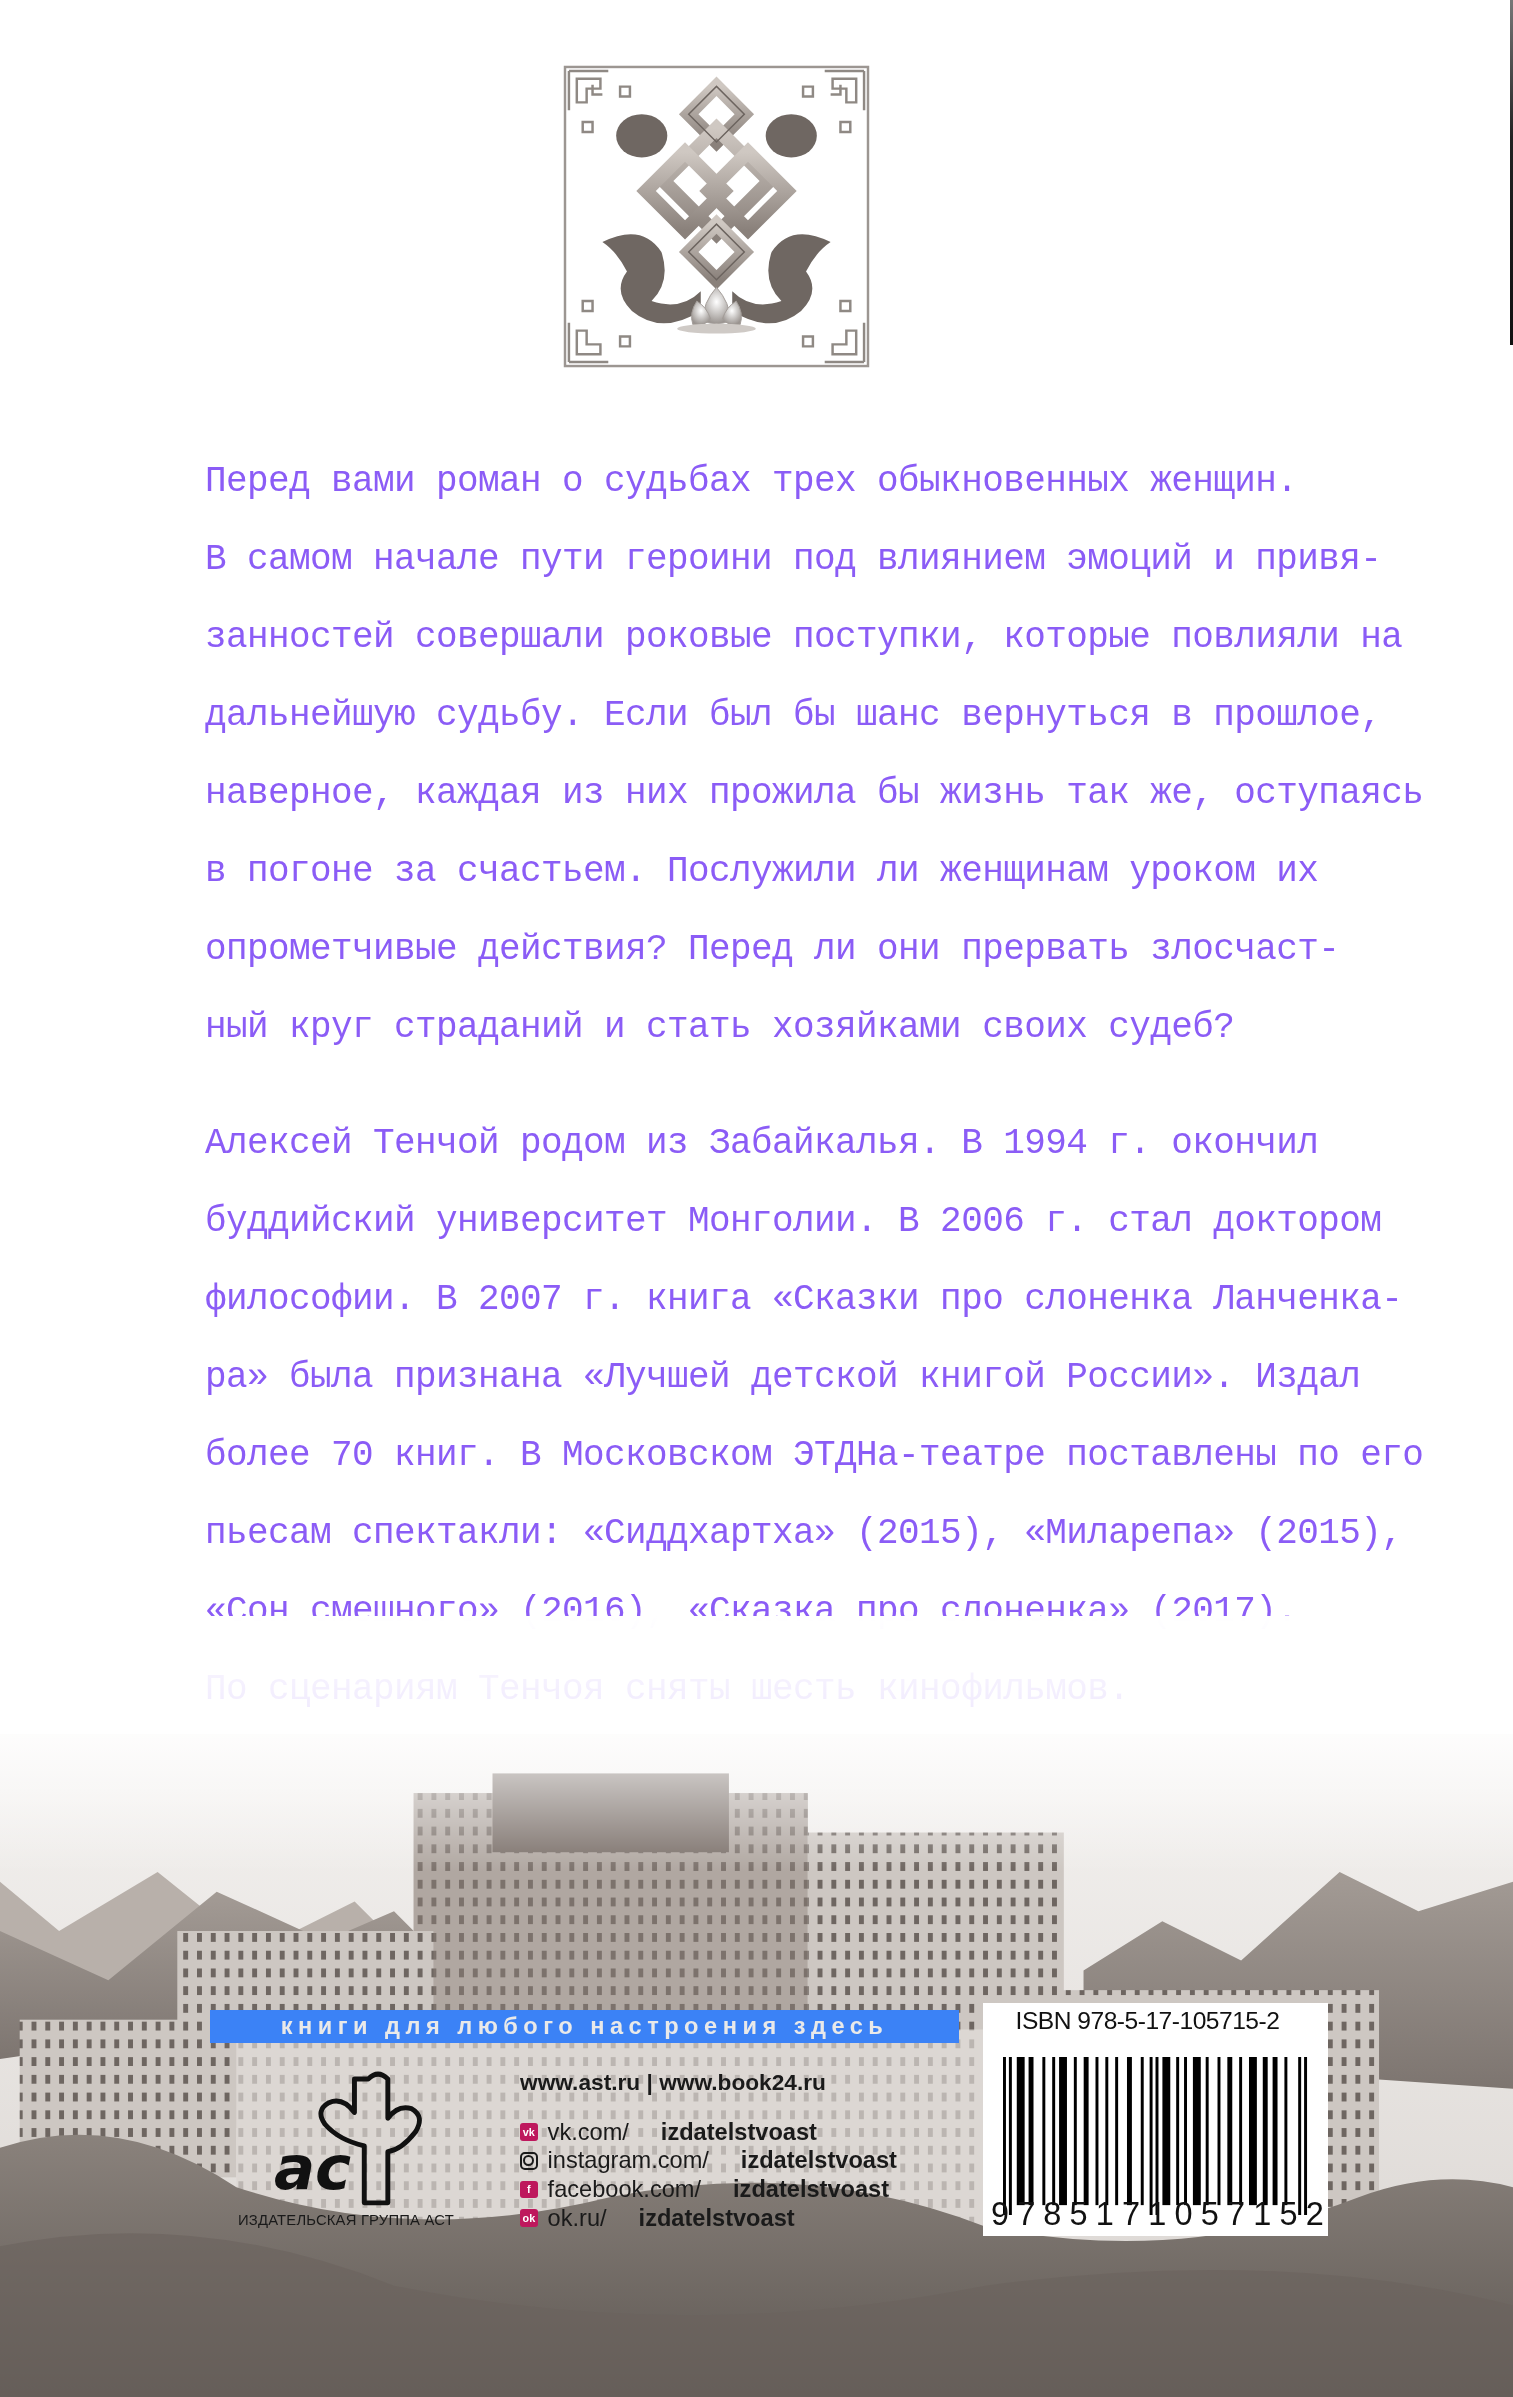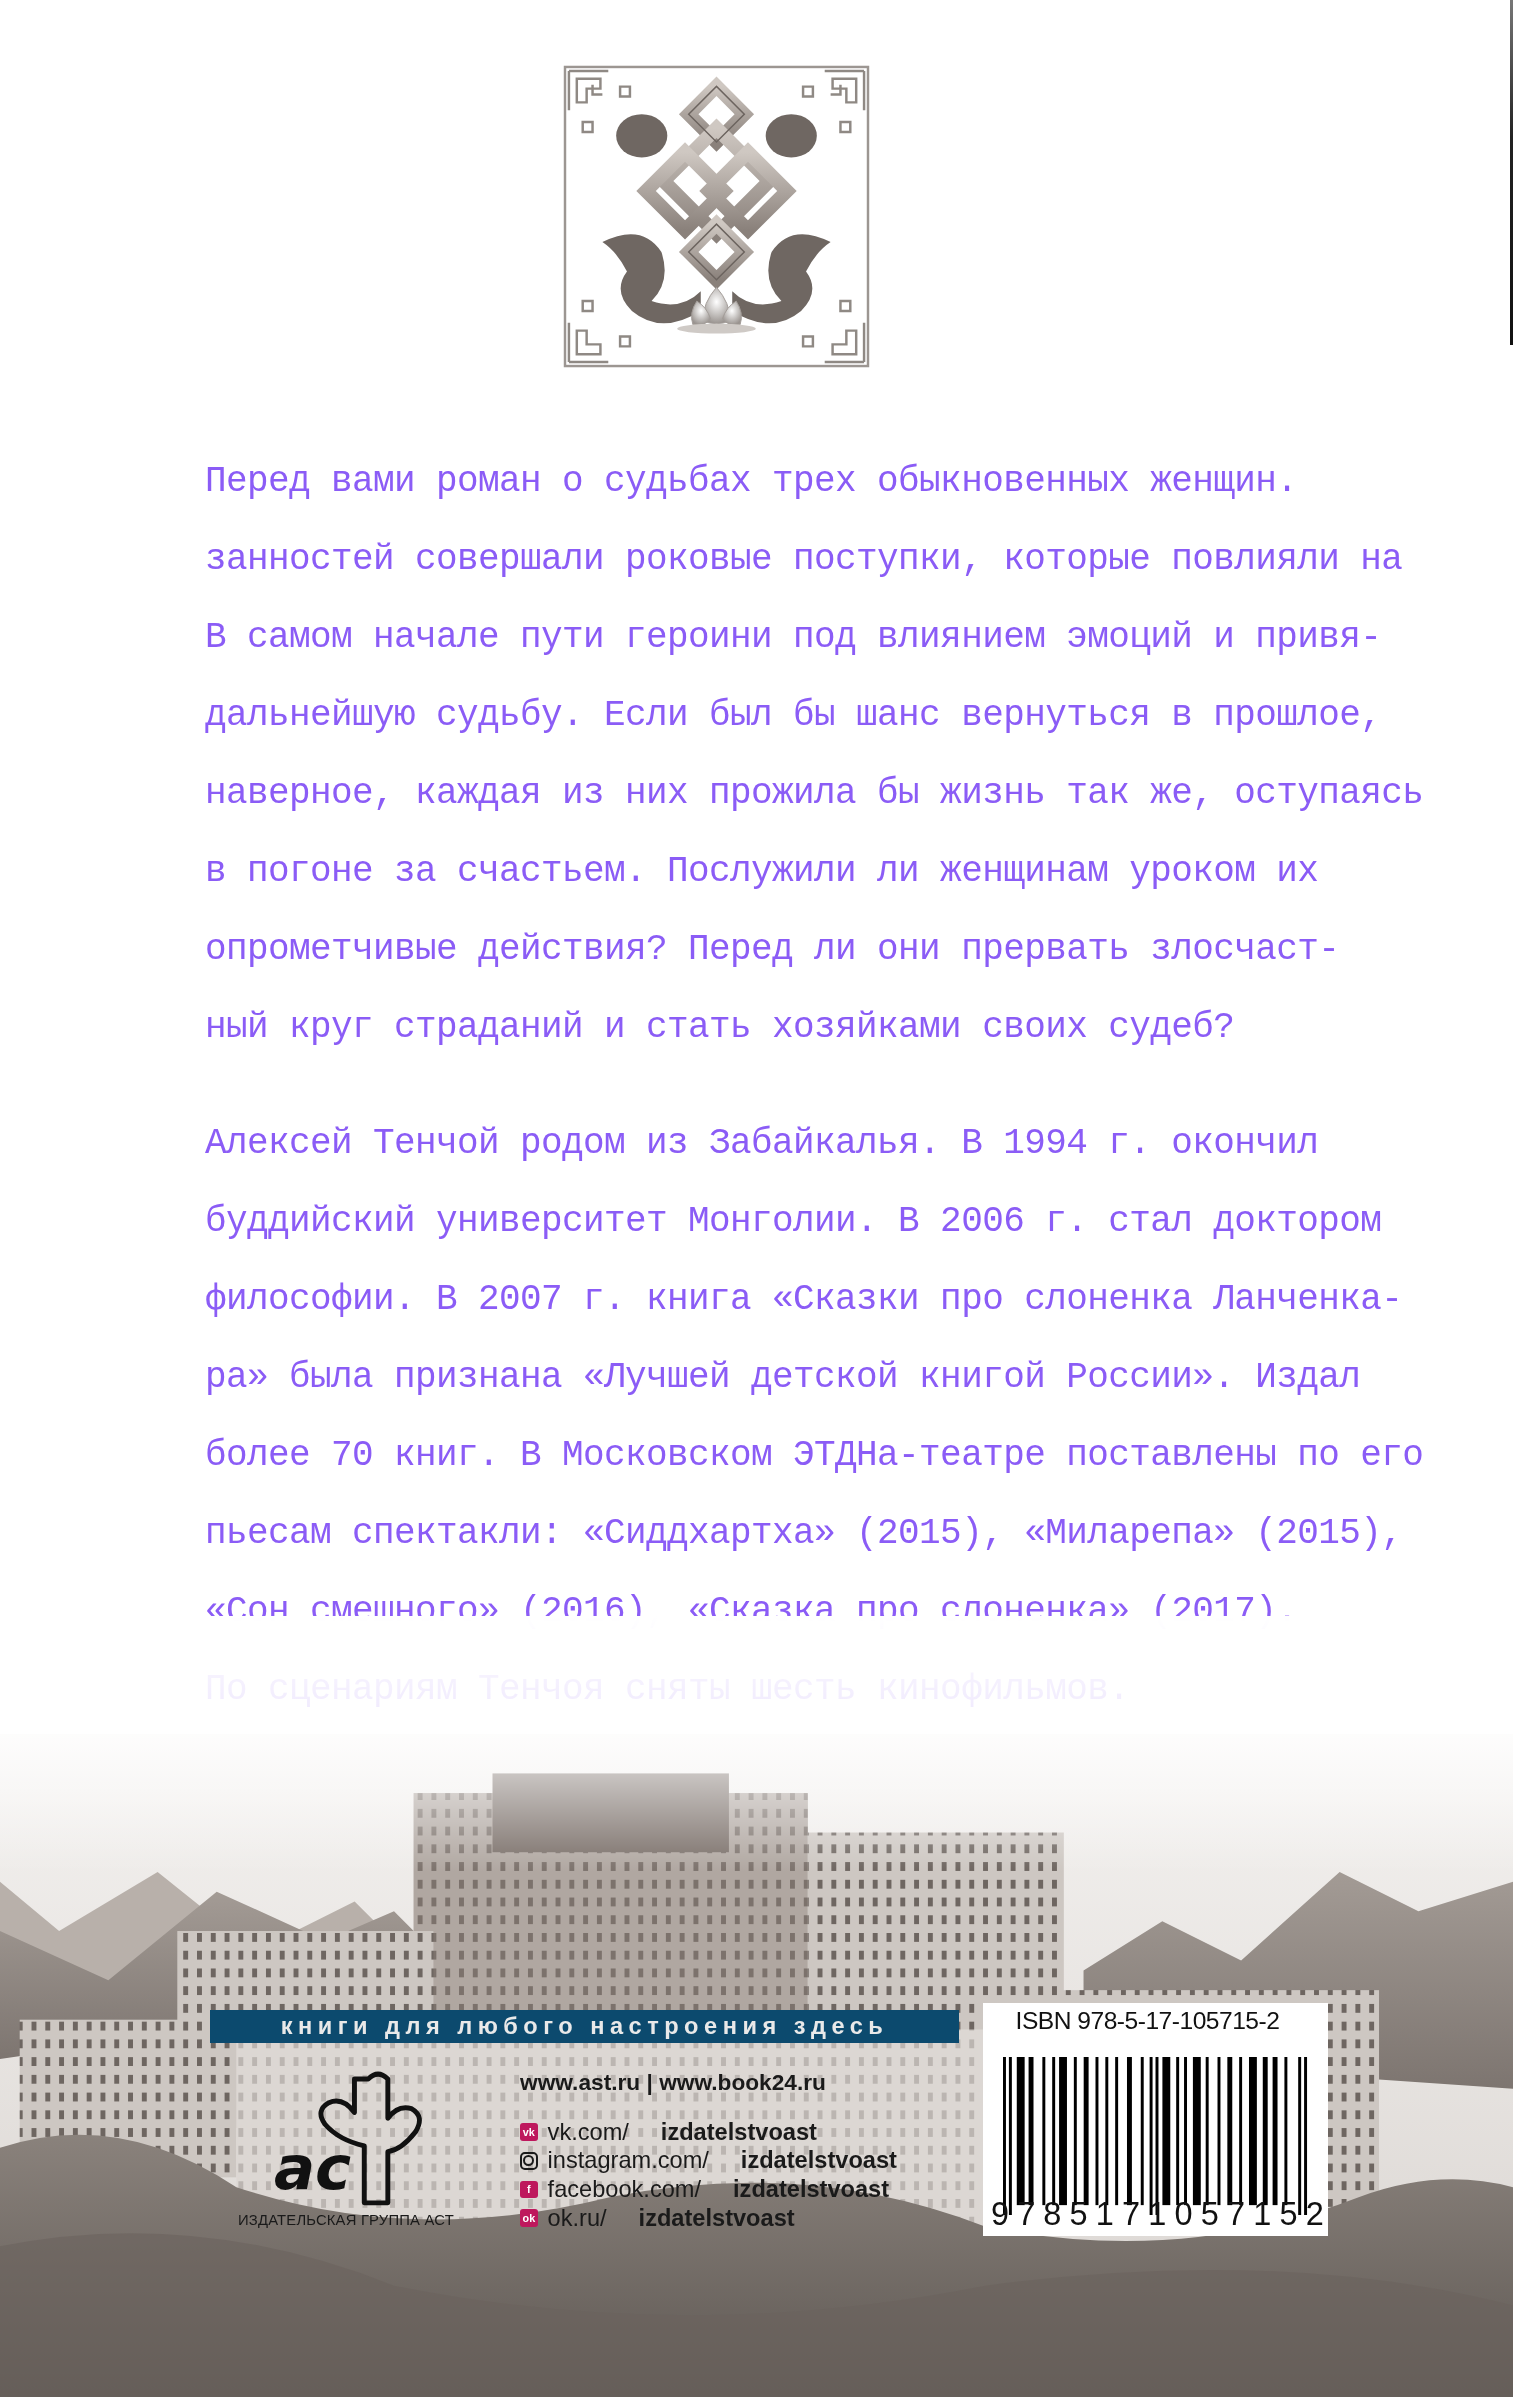--- a/index.html
+++ b/index.html
@@ -24,21 +24,21 @@
     .bio { top: 1105px; }
 
     
     .photo { position: absolute; left: 0; top: 1734px; width: 1513px; height: 664px; overflow: hidden; }
     .photo svg { width: 100%; height: 100%; display: block; }
     .fade { position: absolute; left: 0; top: 1616px; width: 1513px; height: 256px;
       background: linear-gradient(#ffffff 0%, rgba(255,255,255,0.85) 45%, rgba(255,255,255,0) 100%); }
 
     
     .tagline { position: absolute; left: 210px; top: 2010px; width: 749px; height: 33px;
-      background: #0c4a6e; color: #e9e9e9; font-size: 23.6px; line-height: 33px;
+      background: #3b82f6; color: #e9e9e9; font-size: 23.6px; line-height: 33px;
       letter-spacing: 5.5px; text-align: center; font-weight: bold; }
 
     
     .logo { position: absolute; left: 268px; top: 2069px; width: 167px; height: 138px; }
     .logo svg { width: 100%; height: 100%; }
     .logo-caption { position: absolute; left: 238px; top: 2212px; font-size: 14.8px;
       color: #1a1a1a; letter-spacing: 0.2px; }
 
     
     .sites { position: absolute; left: 520px; top: 2069px; font-size: 22.7px; font-weight: bold; color: #1a1a1a; }
@@ -108,22 +108,22 @@
       <path d="M156 226 q-14 16 -14 34 q14 6 28 0 q0 -18 -14 -34z"></path>
       <path d="M136 240 q-8 12 -4 24 q12 2 18 -6 q-4 -12 -14 -18z"></path>
       <path d="M176 240 q8 12 4 24 q-12 2 -18 -6 q4 -12 14 -18z"></path>
       <ellipse cx="156" cy="268" rx="40" ry="5" fill="#cfcac6" stroke="none"></ellipse>
     </g>
   </svg>
 </div>
 
 <div class="text-block annotation">
   <span class="line" style="display: block;">Перед вами роман о судьбах трех обыкновенных женщин.</span>
+  <span class="line" style="display: block;">В самом начале пути героини под влиянием эмоций и привя-</span>
   <span class="line" style="display: block;">занностей совершали роковые поступки, которые повлияли на</span>
-  <span class="line" style="display: block;">В самом начале пути героини под влиянием эмоций и привя-</span>
   <span class="line" style="display: block;">дальнейшую судьбу. Если был бы шанс вернуться в прошлое,</span>
   <span class="line" style="display: block;">наверное, каждая из них прожила бы жизнь так же, оступаясь</span>
   <span class="line" style="display: block;">в погоне за счастьем. Послужили ли женщинам уроком их</span>
   <span class="line" style="display: block;">опрометчивые действия? Перед ли они прервать злосчаст-</span>
   <span class="line last" style="display: block;">ный круг страданий и стать хозяйками своих судеб?</span>
 </div>
 
 <div class="text-block bio">
   <span class="line" style="display: block;">Алексей Тенчой родом из Забайкалья. В 1994 г. окончил</span>
   <span class="line" style="display: block;">буддийский университет Монголии. В 2006 г. стал доктором</span>

